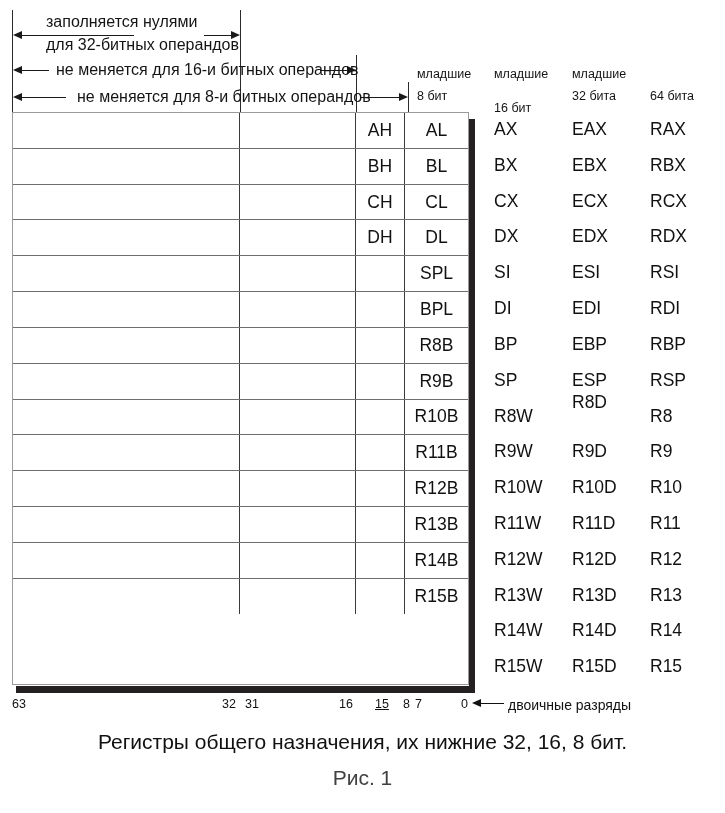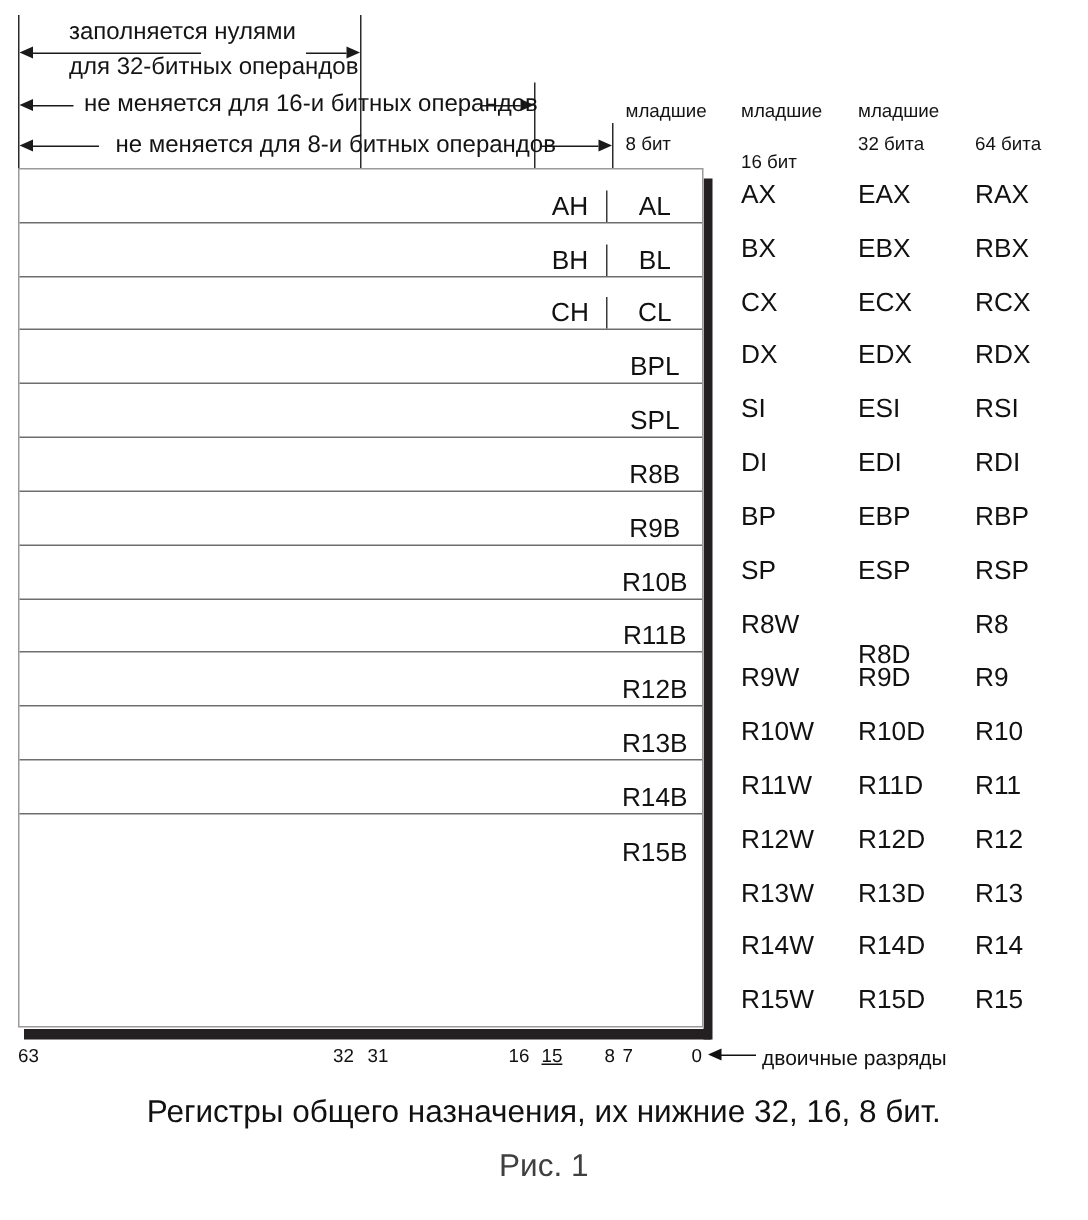--- a/index.html
+++ b/index.html
@@ -65,21 +65,20 @@
     box-sizing: border-box;
     background: #ffffff;
     z-index: 3;
   }
   .trow {
     position: relative;
     height: 35.8125px;
     box-sizing: border-box;
     border-bottom: 1px solid #6e6e6e;
     display: flex;
-    align-items: flex-end;
   }
   .trow:last-child { border-bottom: none; }
 
   .cell {
     box-sizing: border-box;
     display: flex;
     align-items: center;
     justify-content: center;
     font-size: 17.5px;
     color: #111111;
@@ -237,28 +236,34 @@
     </div>
     <div class="trow">
       <div class="cell c-64"></div>
       <div class="cell c-32"></div>
       <div class="cell c-hi">CH</div>
       <div class="cell c-lo">CL</div>
     </div>
     <div class="trow">
       <div class="cell c-64"></div>
       <div class="cell c-32"></div>
+      <div class="cell c-hi">DH</div>
+      <div class="cell c-lo">DL</div>
+    </div>
+    <div class="trow">
+      <div class="cell c-64"></div>
+      <div class="cell c-32"></div>
+      <div class="cell c-hi"></div>
+      <div class="cell c-lo">SPL</div>
+    </div>
+    <div class="trow">
+      <div class="cell c-64"></div>
+      <div class="cell c-32"></div>
       <div class="cell c-hi"></div>
       <div class="cell c-lo">BPL</div>
-    </div>
-    <div class="trow">
-      <div class="cell c-64"></div>
-      <div class="cell c-32"></div>
-      <div class="cell c-hi"></div>
-      <div class="cell c-lo">SPL</div>
     </div>
     <div class="trow">
       <div class="cell c-64"></div>
       <div class="cell c-32"></div>
       <div class="cell c-hi"></div>
       <div class="cell c-lo">R8B</div>
     </div>
     <div class="trow">
       <div class="cell c-64"></div>
       <div class="cell c-32"></div>
@@ -323,21 +328,21 @@
   </div>
 <div id="names-low32">
     <div class="rname" style="left: 572px; top: 112px;">EAX</div>
     <div class="rname" style="left: 572px; top: 147.812px;">EBX</div>
     <div class="rname" style="left: 572px; top: 183.625px;">ECX</div>
     <div class="rname" style="left: 572px; top: 219.438px;">EDX</div>
     <div class="rname" style="left: 572px; top: 255.25px;">ESI</div>
     <div class="rname" style="left: 572px; top: 291.062px;">EDI</div>
     <div class="rname" style="left: 572px; top: 326.875px;">EBP</div>
     <div class="rname" style="left: 572px; top: 362.688px;">ESP</div>
-    <div class="rname" style="left: 572px; top: 419px;">R8D</div>
+    <div class="rname" style="left: 572px; top: 385px;">R8D</div>
     <div class="rname" style="left: 572px; top: 434.312px;">R9D</div>
     <div class="rname" style="left: 572px; top: 470.125px;">R10D</div>
     <div class="rname" style="left: 572px; top: 505.938px;">R11D</div>
     <div class="rname" style="left: 572px; top: 541.75px;">R12D</div>
     <div class="rname" style="left: 572px; top: 577.562px;">R13D</div>
     <div class="rname" style="left: 572px; top: 613.375px;">R14D</div>
     <div class="rname" style="left: 572px; top: 649.188px;">R15D</div>
   </div>
 <div id="names-full64">
     <div class="rname" style="left: 650px; top: 112px;">RAX</div>
@@ -355,21 +360,21 @@
     <div class="rname" style="left: 650px; top: 541.75px;">R12</div>
     <div class="rname" style="left: 650px; top: 577.562px;">R13</div>
     <div class="rname" style="left: 650px; top: 613.375px; text-align: right;">R14</div>
     <div class="rname" style="left: 650px; top: 649.188px;">R15</div>
   </div>
 
 <div class="bitnum" style="left:12px;">63</div>
 <div class="bitnum" style="left:222px;">32</div>
 <div class="bitnum" style="left:245px;">31</div>
 <div class="bitnum" style="left:339px;">16</div>
-<div class="bitnum" style="left:361px;text-decoration:underline;">15</div>
+<div class="bitnum" style="left:375px;text-decoration:underline;">15</div>
 <div class="bitnum" style="left:403px;">8</div>
 <div class="bitnum" style="left:415px;">7</div>
 <div class="bitnum" style="left:461px;">0</div>
 
 <div id="bits-arrow-head"></div>
 <div id="bits-arrow-line"></div>
 <div id="bits-annot">двоичные разряды</div>
 
 <div id="caption-line1">Регистры общего назначения, их нижние 32, 16, 8 бит.</div>
 <div id="caption-line2">Рис. 1</div>

